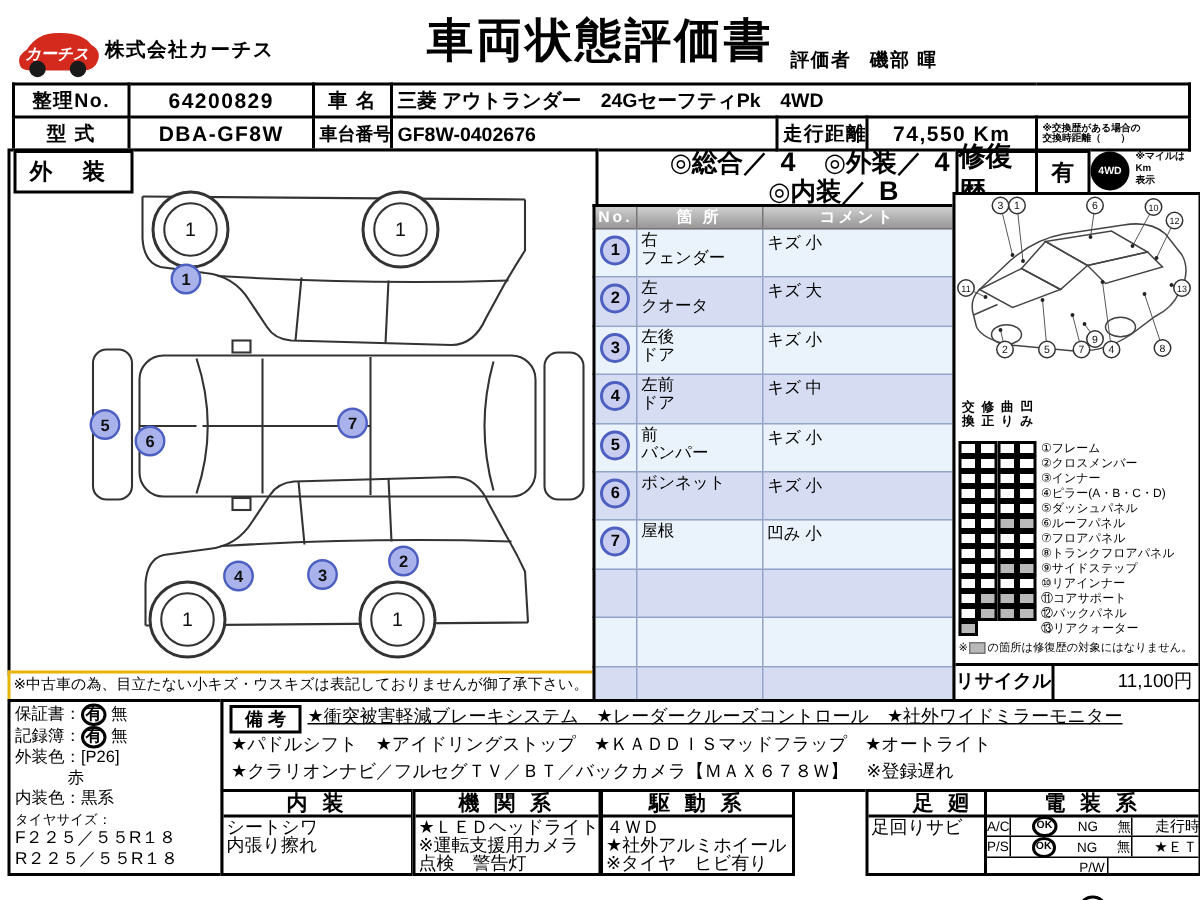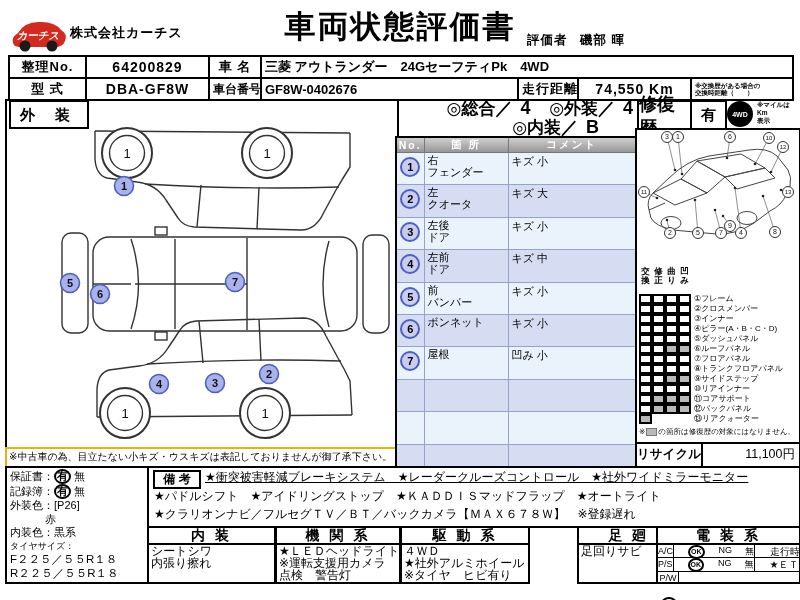--- a/index.html
+++ b/index.html
@@ -79,21 +79,21 @@
   .rk-label{position:absolute;left:4px;top:2px;width:44px;height:15px;border:2px solid #000;font-weight:bold;
             font-size:12px;text-align:center;line-height:15px;}
   .rline{font-size:12px;line-height:18.5px;padding-left:5px;white-space:nowrap;overflow:hidden;}
   .rline.first{padding-left:56px;text-decoration:underline;}
   
   .sec{position:absolute;top:526px;height:54px;border:2px solid #000;background:#fff;}
   .sec-title{font-weight:bold;font-size:14px;text-align:center;height:15px;line-height:15px;border-bottom:2px solid #000;letter-spacing:3px;}
   .sec-lines{padding:1px 2px;font-size:12px;line-height:11.8px;white-space:nowrap;overflow:hidden;}
   
   .elc-rows{position:absolute;left:0;right:0;top:17px;bottom:0;}
-  .elc-row{display:flex;height:12.4px;border-bottom:1px solid #000;font-size:9px;gap:13px;}
+  .elc-row{display:flex;height:12.4px;border-bottom:1px solid #000;font-size:9px;align-items:center;gap:13px;}
   .elc-row:last-child{border-bottom:none;flex-direction:column;}
   .elc-label{width:20px;border-right:1px solid #000;text-align:center;height:100%;line-height:12px;}
   .okc{display:inline-block;border:2px solid #000;border-radius:50%;font-size:7px;font-weight:bold;line-height:8px;padding:1px;margin:0 1px;}
   .elc-ng{width:15px;text-align:center;}
   .elc-na{width:13px;text-align:center;border-right:1px solid #000;height:100%;line-height:12px;}
   .elc-note{flex:1;padding-left:2px;font-size:10px;white-space:nowrap;}
 </style>
 </head>
 <body>
 

